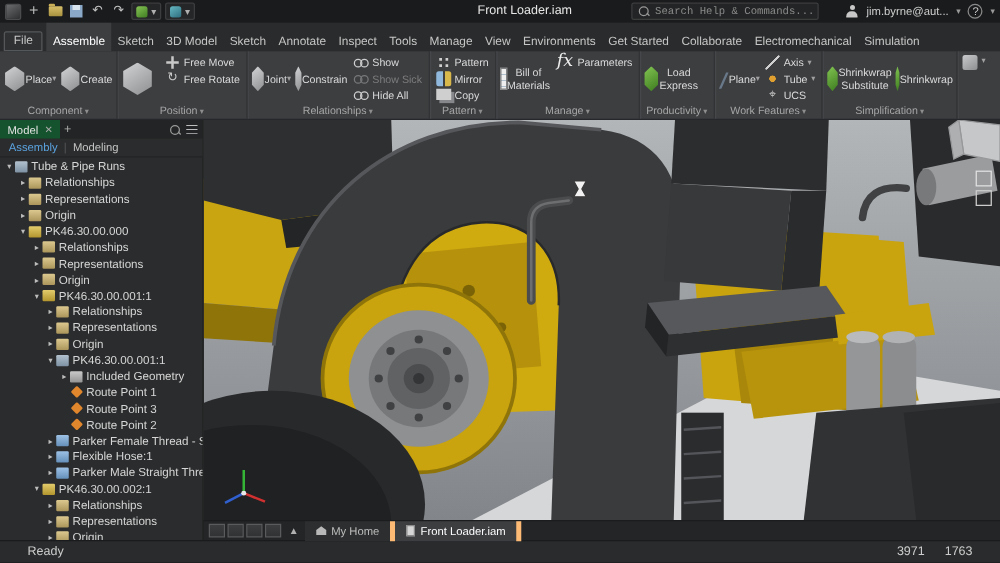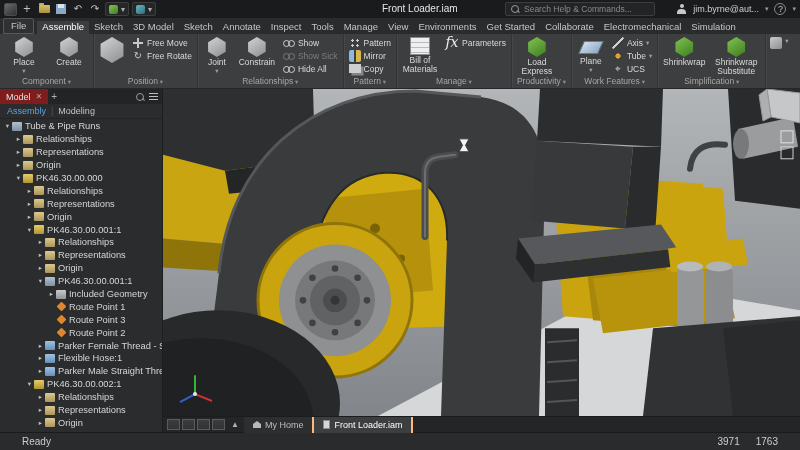--- a/index.html
+++ b/index.html
@@ -18,43 +18,43 @@
   .i-save::before{content:"";position:absolute;left:2px;top:0;width:6px;height:4px;background:#d8e4ee;}
   .qdrop{height:14px;display:flex;align-items:center;gap:3px;background:#252627;border:1px solid #3c3d3e;border-radius:2px;padding:0 3px;color:#b0b0b0;font-size:8px;}
   .dot{width:9px;height:9px;border-radius:2px;}
   .dot.green{background:linear-gradient(145deg,#86c455,#3f7d22);}
   .dot.teal{background:linear-gradient(145deg,#66b8c4,#2e6e7d);}
   .doc-title{position:absolute;left:382px;top:3px;font-size:10px;color:#e6e6e6;}
   .searchbox{position:absolute;left:505px;top:2px;width:150px;height:14px;background:#232425;border:1px solid #3c3d3e;border-radius:2px;display:flex;align-items:center;gap:4px;padding:0 4px;}
   .mag{position:relative;width:10px;height:10px;flex:0 0 10px;}
   .mag::before{content:"";position:absolute;left:1px;top:1px;width:6px;height:6px;border:1px solid #9a9a9a;border-radius:50%;}
   .mag::after{content:"";position:absolute;left:7px;top:7px;width:3px;height:1px;background:#9a9a9a;transform:rotate(45deg);}
-  .searchbox input{flex:1;background:transparent;border:none;outline:none;color:#bfbfbf;font-size:8.5px;font-family:Liberation Sans, sans-serif;}
+  .searchbox input{flex:1;background:transparent;border:none;outline:none;color:#bfbfbf;font-size:8.5px;font-family:Liberation Mono, monospace;}
   .searchbox input::placeholder{color:#8a8a8a;}
   .tb-right{position:absolute;right:4px;top:0;height:18px;display:flex;align-items:center;gap:6px;}
   .person{position:relative;width:11px;height:11px;}
   .person::before{content:"";position:absolute;left:3.5px;top:0;width:4px;height:4px;border-radius:50%;background:#c8c8c8;}
   .person::after{content:"";position:absolute;left:1px;top:5px;width:9px;height:5px;border-radius:4px 4px 0 0;background:#c8c8c8;}
   .username{font-size:9px;color:#cfcfcf;}
   .chev{font-size:7px;color:#9a9a9a;}
   .helpq{width:12px;height:12px;border-radius:50%;border:1px solid #8a8a8a;color:#c8c8c8;font-size:9px;display:flex;align-items:center;justify-content:center;}
 
   
   .tabrow{height:31px;flex:0 0 15px;background:#2a2b2c;display:flex;align-items:flex-end;padding-left:3px;}
-  .rtab{padding:0 5px 2px;font-size:9.5px;color:#c6c6c6;white-space:nowrap;}
+  .rtab{padding:10px 5px 2px;font-size:9.5px;color:#c6c6c6;white-space:nowrap;}
   .rtab.active{background:#3d3e40;color:#ffffff;}
   .rtab.file{background:#2f3133;border:1px solid #55585a;margin:0 3px 0 0;padding:1px 7px 2px;border-radius:2px 2px 0 0;}
 
   
   .ribbon{height:55px;flex:0 0 55px;background:#3d3e40;display:flex;border-bottom:1px solid #26272a;}
   .panel{display:flex;flex-direction:column;border-right:1px solid #323335;box-shadow:1px 0 0 #46474a;}
   .panel-body{flex:1;display:flex;align-items:stretch;padding:2px 3px 0;gap:3px;}
   .panel-label{font-size:8.5px;color:#a6a6a6;text-align:center;padding:0 5px 2px;white-space:nowrap;}
   .panel-label::after{content:" ▾";font-size:6.5px;color:#8e8e8e;}
-  .bigbtn{display:flex;flex-direction:column;align-items:center;width:42px;font-size:8.5px;color:#dadada;text-align:center;line-height:1.08;padding-top:1px;}
+  .bigbtn{display:flex;flex-direction:row;align-items:center;width:42px;font-size:8.5px;color:#dadada;text-align:center;line-height:1.08;padding-top:1px;}
   .bigbtn.w52{width:52px;}
   .smcol{display:flex;flex-direction:column;}
   .smbtn{display:flex;align-items:center;gap:3px;font-size:8.5px;color:#dadada;height:13px;white-space:nowrap;padding:0 2px;}
   .smbtn.disabled{color:#7c7c7c;}
   .smbtn.disabled .ics{opacity:.4;}
   .ddmark{font-size:6.5px;color:#a0a0a0;}
   .ic{width:20px;height:20px;margin-bottom:1px;background:linear-gradient(145deg,#d4d5d6,#8c8d8f);clip-path:polygon(50% 0,94% 26%,94% 74%,50% 100%,6% 74%,6% 26%);}
   .ic.big26{width:26px;height:26px;}
   .ic.green{background:linear-gradient(145deg,#84c653,#3c7a1e);}
   .ic.bom{clip-path:none;width:20px;height:18px;border:1px solid #8a8a8a;background:repeating-linear-gradient(180deg,#efefef 0 4px,#aebecb 4px 5px);}
@@ -75,21 +75,21 @@
   .ics.axisln{background:linear-gradient(135deg,transparent 44%,#cfcfcf 44% 56%,transparent 56%);}
   .ics.pointdot{background:radial-gradient(#e0a030 2.4px,transparent 2.8px);}
   .ribbon-extra{display:flex;align-items:flex-start;padding:3px 4px;gap:3px;}
 
   
   .main{flex:1;display:flex;min-height:0;}
 
   
   .browser{width:163px;flex:0 0 163px;background:#2b2c2d;display:flex;flex-direction:column;border-right:1px solid #1d1e1f;}
   .bheader{height:15px;flex:0 0 15px;background:#232425;display:flex;align-items:center;font-size:9px;}
-  .btab{background:#7f1d1d;height:15px;display:flex;align-items:center;gap:5px;padding:0 6px;color:#e2e2e2;}
+  .btab{background:#14532d;height:15px;display:flex;align-items:center;gap:5px;padding:0 6px;color:#e2e2e2;}
   .bclose{color:#a8a8a8;font-size:8px;}
   .bplus{width:12px;text-align:center;color:#b0b0b0;font-size:10px;}
   .bhead-icons{margin-left:auto;display:flex;align-items:center;gap:4px;padding-right:4px;}
   .ham{width:9px;height:7px;background:repeating-linear-gradient(180deg,#bdbdbd 0 1px,transparent 1px 3px);}
   .viewtabs{height:15px;flex:0 0 15px;display:flex;align-items:center;gap:5px;padding:0 7px;font-size:9px;border-bottom:1px solid #222324;background:#2b2c2d;}
   .vt{color:#c4c4c4;}
   .vt.active{color:#5aa3e0;}
   .vt-sep{color:#55565a;}
   .tree{flex:1;overflow:hidden;padding-top:1px;}
   .trow{display:flex;align-items:center;height:12.9px;white-space:nowrap;}
@@ -103,21 +103,21 @@
   .ti-part{background:linear-gradient(#9dc1e5,#6590ba);}
   .tlabel{font-size:9.3px;color:#d6d6d6;}
 
   
   .viewport{flex:1;position:relative;display:flex;flex-direction:column;min-width:0;}
   .scene{flex:1;position:relative;min-height:0;}
   .scene svg{position:absolute;inset:0;width:100%;height:100%;display:block;}
   .docbar{height:16px;flex:0 0 16px;background:#242526;display:flex;align-items:center;border-top:1px solid #1b1c1d;padding-left:3px;}
   .navic{width:13px;height:11px;margin:0 1px;background:#35363800;border:1px solid #5a5b5d;background:linear-gradient(#3c3d3f,#313234);}
   .upbtn{color:#b0b0b0;font-size:8px;margin:0 5px;}
-  .dtab{height:16px;display:flex;align-items:center;gap:4px;padding:0 9px;font-size:9px;color:#bdbdbd;background:#2d2e2f;border-right:2px solid #fdba74;}
+  .dtab{height:16px;display:flex;align-items:center;gap:4px;padding:0 9px;font-size:9px;color:#bdbdbd;background:#2d2e2f;border-right:4px solid #fdba74;}
   .dtab.active{background:#3d3e40;color:#fff;}
   .home-ic{position:relative;width:8px;height:7px;}
   .home-ic::before{content:"";position:absolute;left:0;top:3px;width:8px;height:4px;background:#b8b8b8;}
   .home-ic::after{content:"";position:absolute;left:0;top:0;width:0;height:0;border-left:4px solid transparent;border-right:4px solid transparent;border-bottom:3.5px solid #b8b8b8;}
   .doc-ic{width:7px;height:9px;background:#d6d6d6;border:1px solid #8a8a8a;}
 
   
   .statusbar{height:18px;flex:0 0 18px;background:#2a2b2c;display:flex;align-items:center;padding:0 22px;font-size:10px;color:#cdcdcd;border-top:1px solid #1a1b1c;}
   .status-right{margin-left:auto;display:flex;gap:16px;color:#cdcdcd;}
 </style>
@@ -316,27 +316,27 @@
             <span class="ics glyph">⌖</span>
             <span>UCS</span>
           </div>
         </div>
       </div>
       <div class="panel-label">Work Features</div>
     </div>
 
     <div class="panel">
       <div class="panel-body">
+        <div class="bigbtn w52">
+          <span class="ic green"></span>
+          <span>Shrinkwrap Substitute</span>
+        </div>
         <div class="bigbtn" style="width:46px;">
           <span class="ic green"></span>
           <span>Shrinkwrap</span>
-        </div>
-        <div class="bigbtn w52">
-          <span class="ic green"></span>
-          <span>Shrinkwrap Substitute</span>
         </div>
       </div>
       <div class="panel-label">Simplification</div>
     </div>
 
     <div class="ribbon-extra">
       <span class="ics"></span>
       <span class="ddmark">▾</span>
     </div>
   </div>

